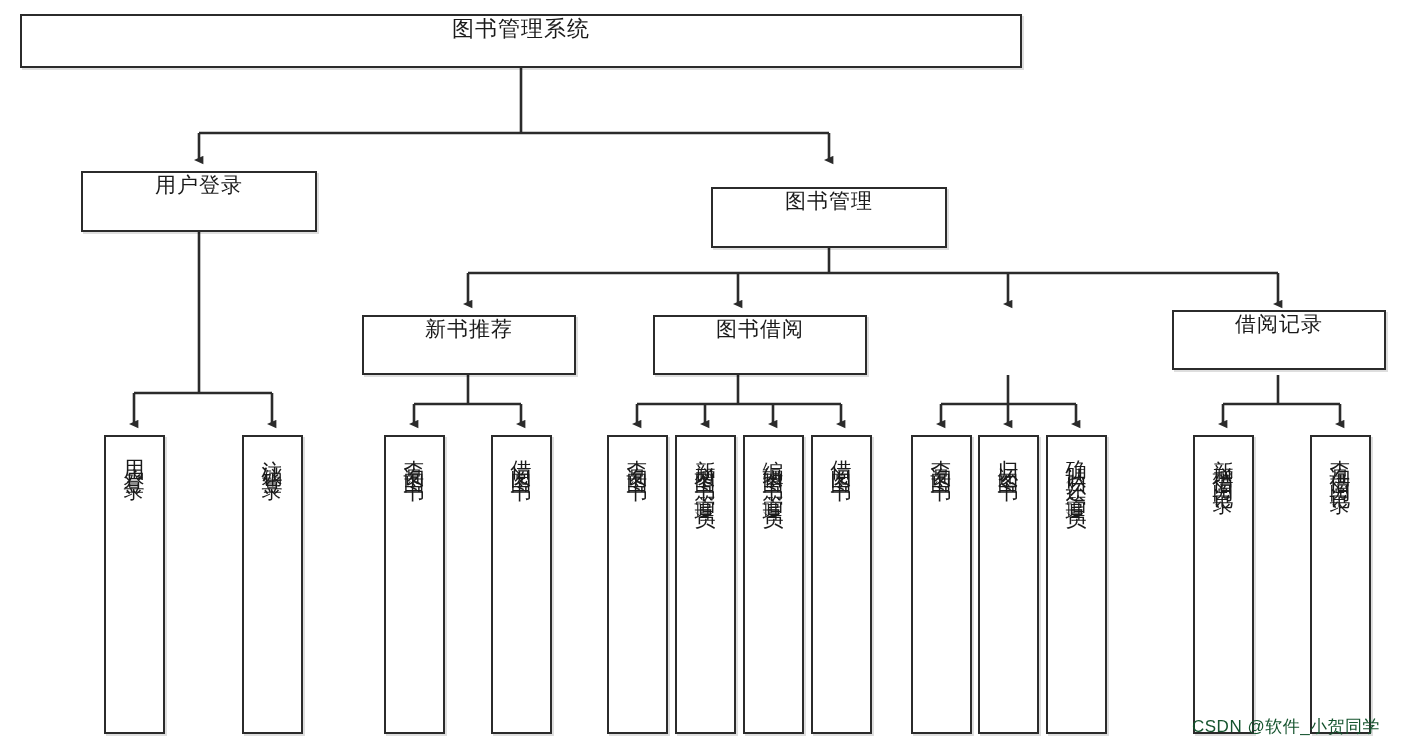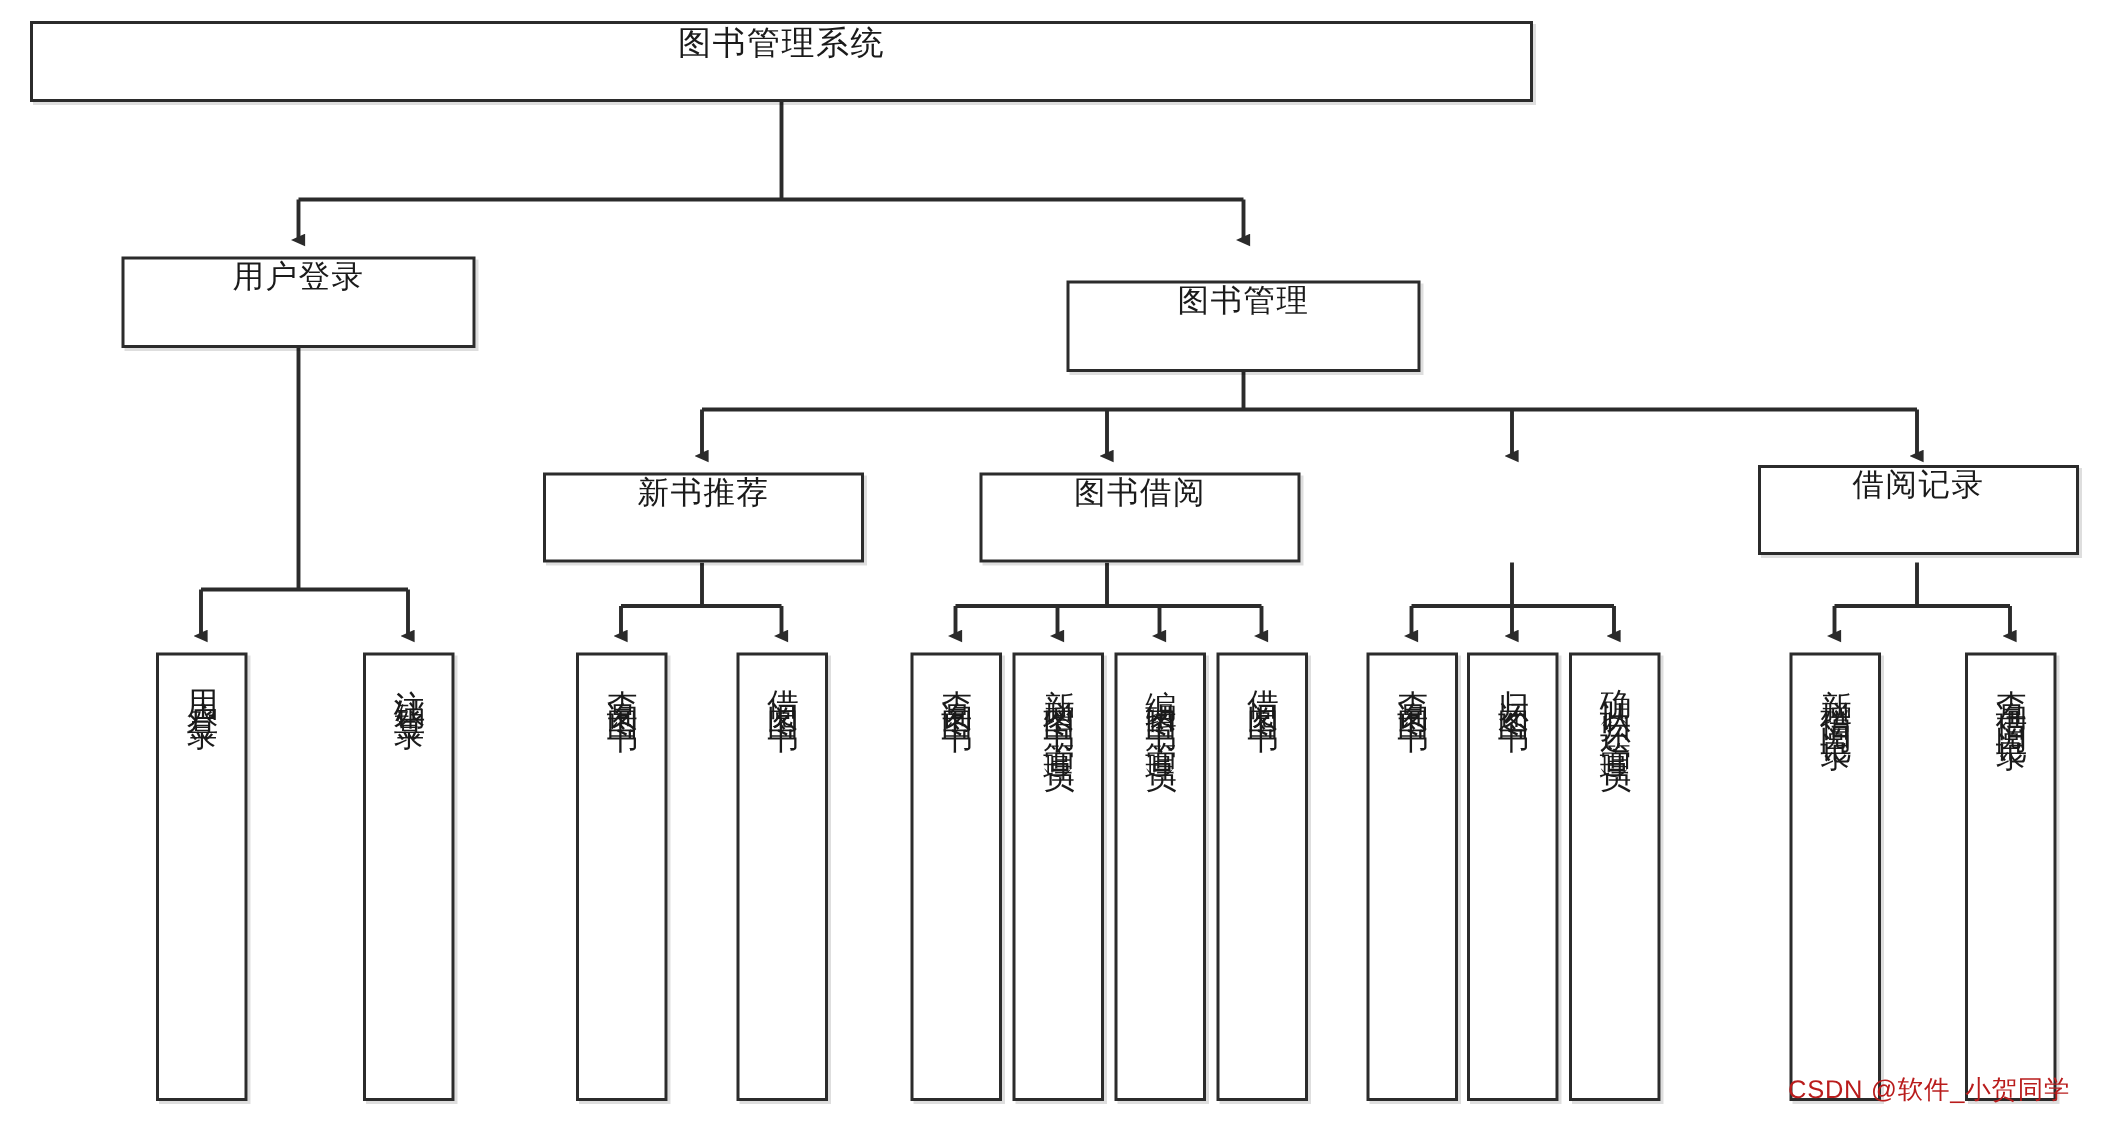--- a/index.html
+++ b/index.html
@@ -54,21 +54,21 @@
     text-orientation: upright;
     font-size: 21px;
     letter-spacing: 7px;
     line-height: 1.0;
     white-space: normal;
     text-align: left;
   }
   .watermark {
     position: absolute;
     font-size: 17px;
-    color: #b91c1c;
+    color: #14532d;
     letter-spacing: 0.5px;
     white-space: nowrap;
     user-select: none;
   }
 </style>
 </head>
 <body>
 
 <div id="canvas">
 

